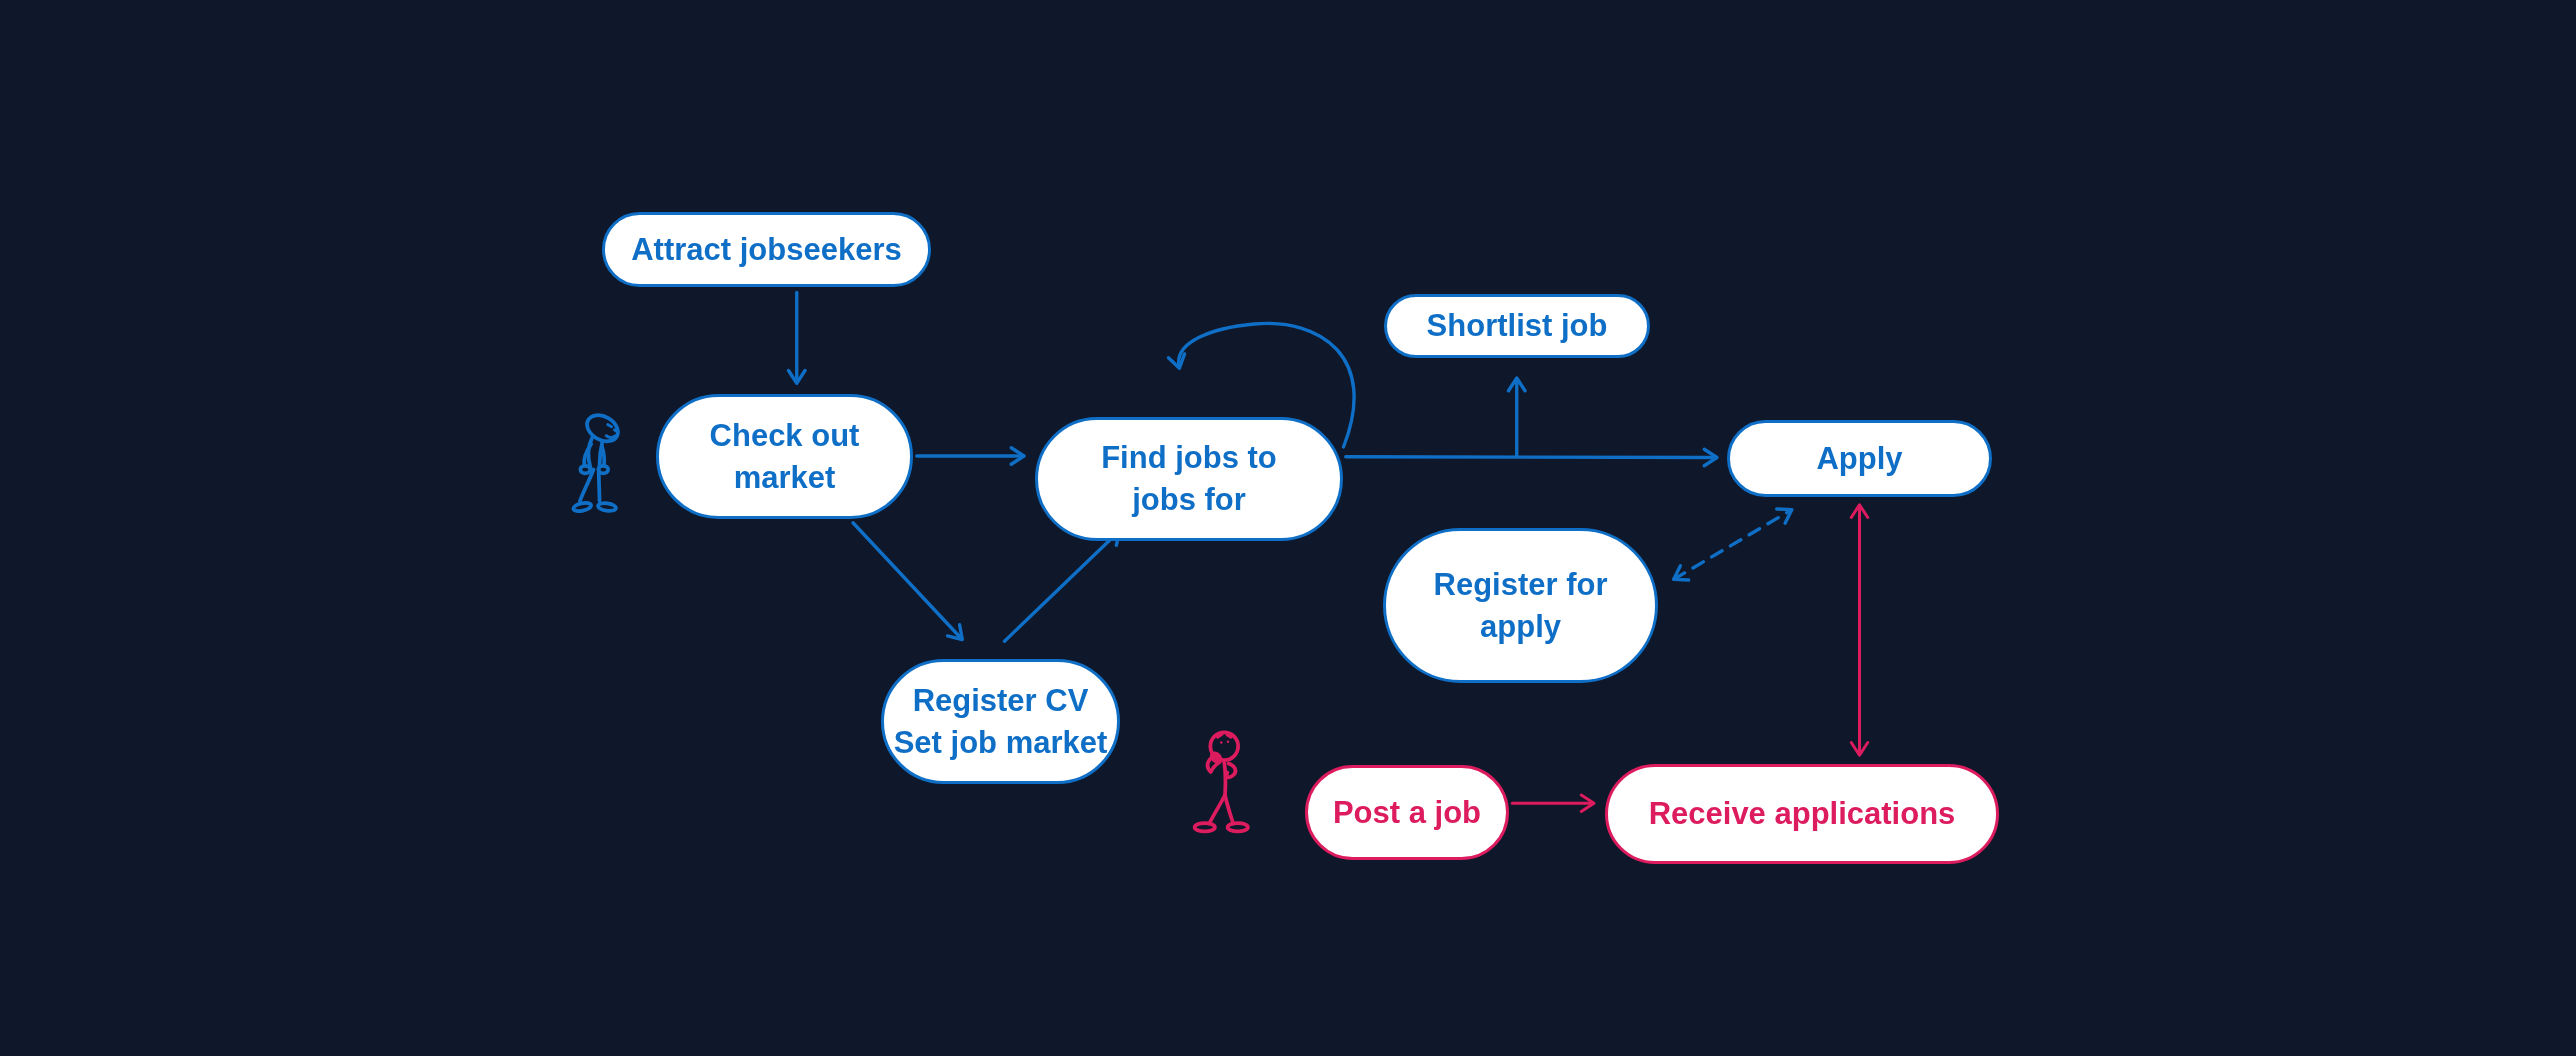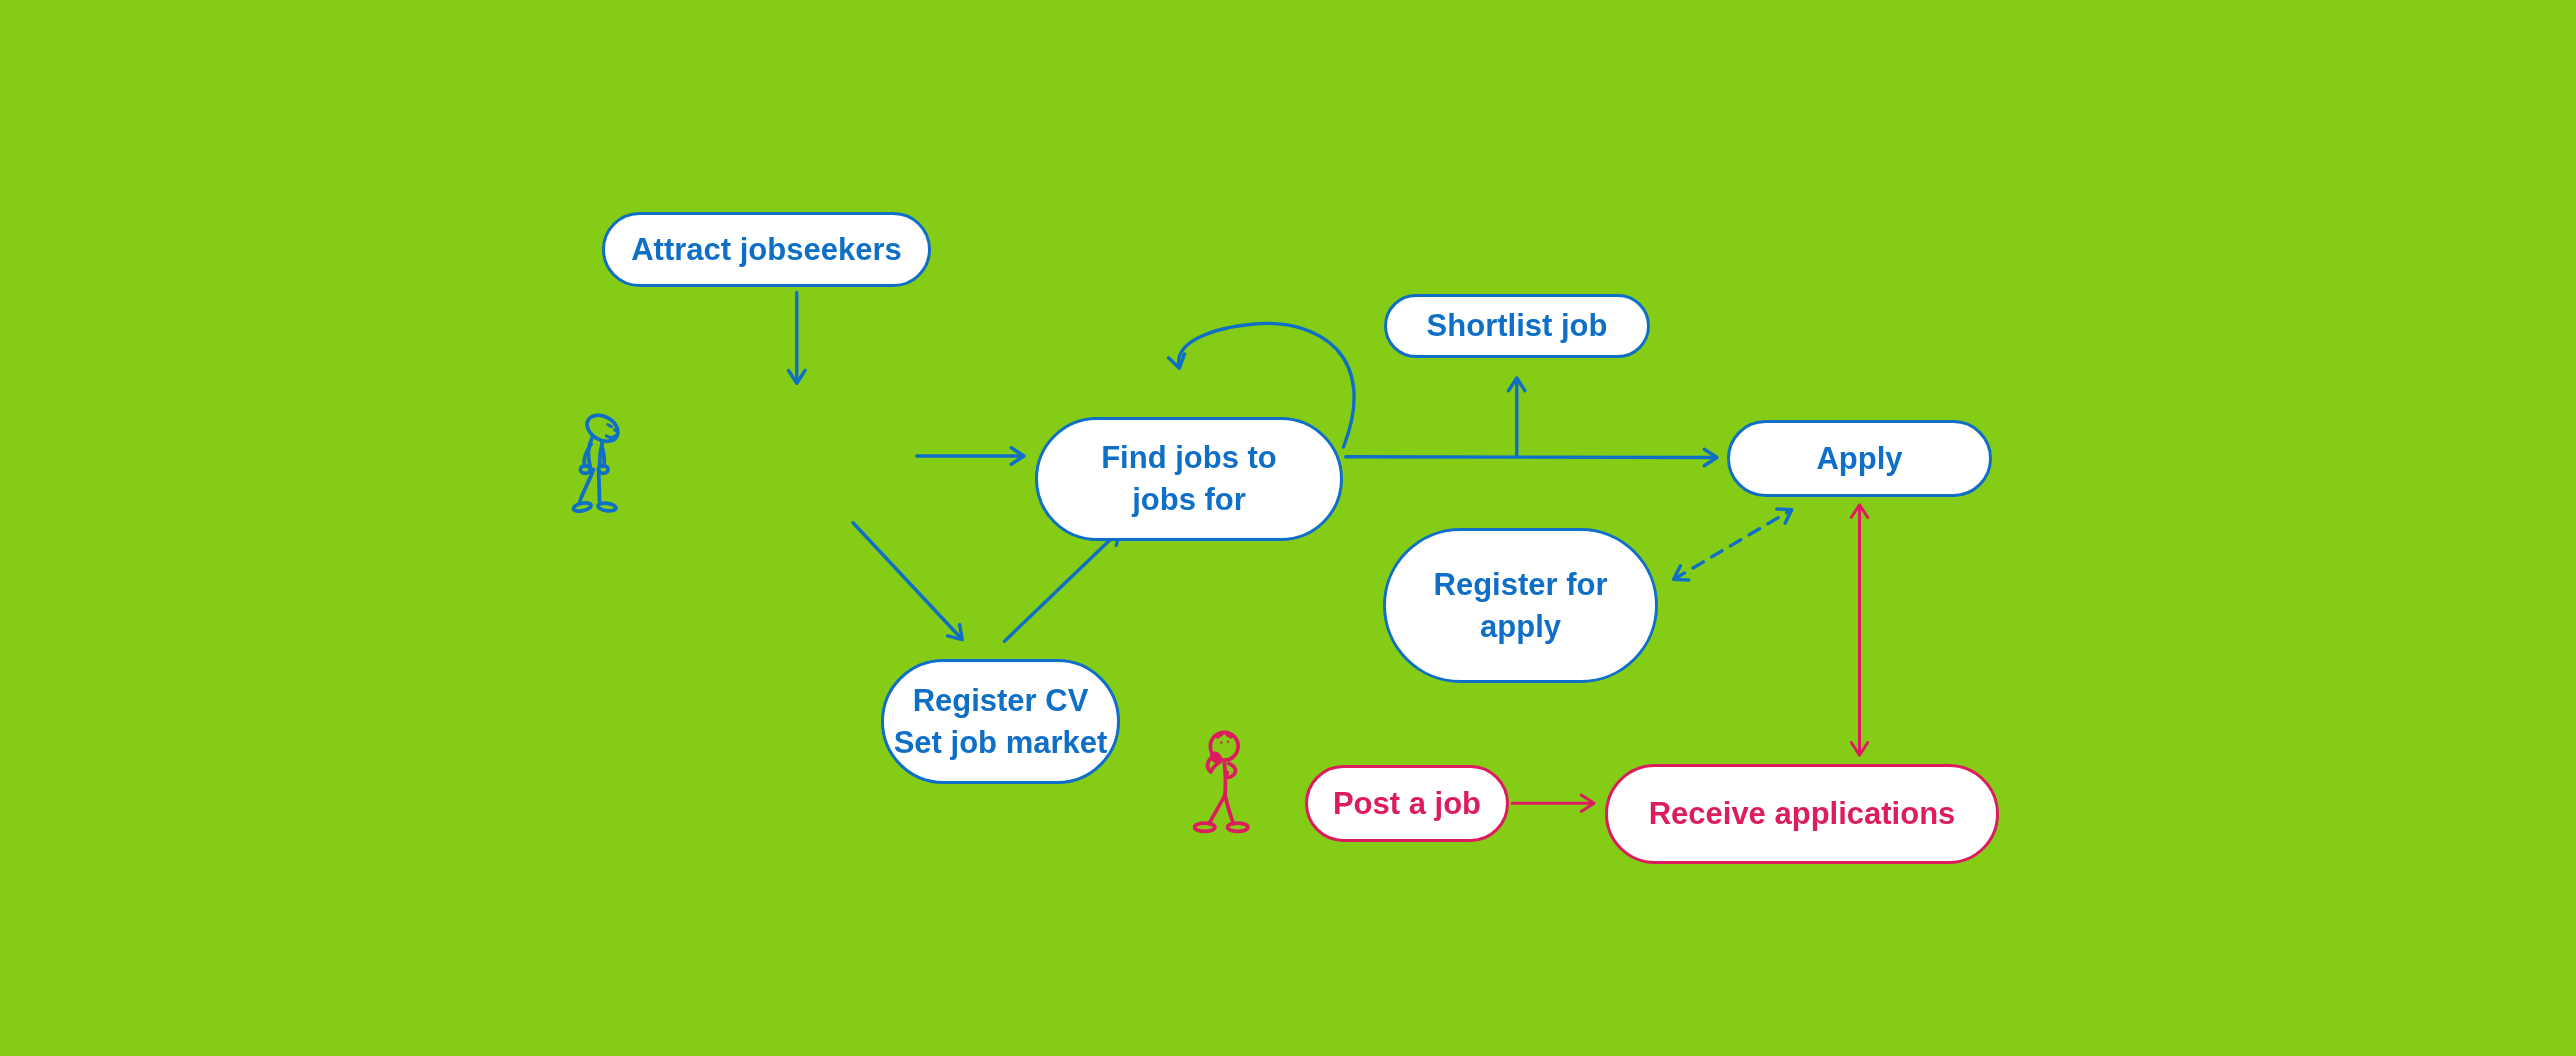--- a/index.html
+++ b/index.html
@@ -4,21 +4,21 @@
 <style>
   :root{
     --blue:#0f6fc6;
     --pink:#dc1c5e;
   }
   html,body{margin:0;padding:0;background:#ffffff;}
   .canvas{
     position:relative;
     width:2576px;
     height:1056px;
-    background:#84cc16;
+    background:#0f172a;
     overflow:hidden;
     font-family:"Liberation Sans",sans-serif;
   }
   .edge-layer{
     position:absolute;
     left:0;top:0;
     width:2576px;
     height:1056px;
   }
   .node{
@@ -102,20 +102,24 @@
       <path d="M43 88 C46 102 50 114 54 126"></path>
       <ellipse cx="16" cy="131" rx="13.5" ry="5.5"></ellipse>
       <ellipse cx="60" cy="131" rx="13.5" ry="5.5"></ellipse>
     </g>
   </svg>
 
   <div class="node blue" style="left:602px;top:212px;width:329px;height:75px">
     <span>Attract jobseekers</span>
   </div>
 
+  <div class="node blue" style="left:656px;top:394px;width:257px;height:125px">
+    <span>Check out</span>
+    <span>market</span>
+  </div>
 
   <div class="node blue" style="left:1035px;top:417px;width:308px;height:124px">
     <span>Find jobs to</span>
     <span>jobs for</span>
   </div>
 
   <div class="node blue" style="left:1384px;top:294px;width:266px;height:64px">
     <span>Shortlist job</span>
   </div>
 
@@ -126,21 +130,21 @@
   <div class="node blue" style="left:1383px;top:528px;width:275px;height:155px">
     <span>Register for</span>
     <span>apply</span>
   </div>
 
   <div class="node blue" style="left:881px;top:659px;width:239px;height:125px">
     <span>Register CV</span>
     <span>Set job market</span>
   </div>
 
-  <div class="node pink" style="left:1305px;top:765px;width:204px;height:77px">
+  <div class="node pink" style="left:1305px;top:765px;width:204px;height:95px">
     <span>Post a job</span>
   </div>
 
   <div class="node pink" style="left:1605px;top:764px;width:394px;height:100px">
     <span>Receive applications</span>
   </div>
 
 </div>
 
 

